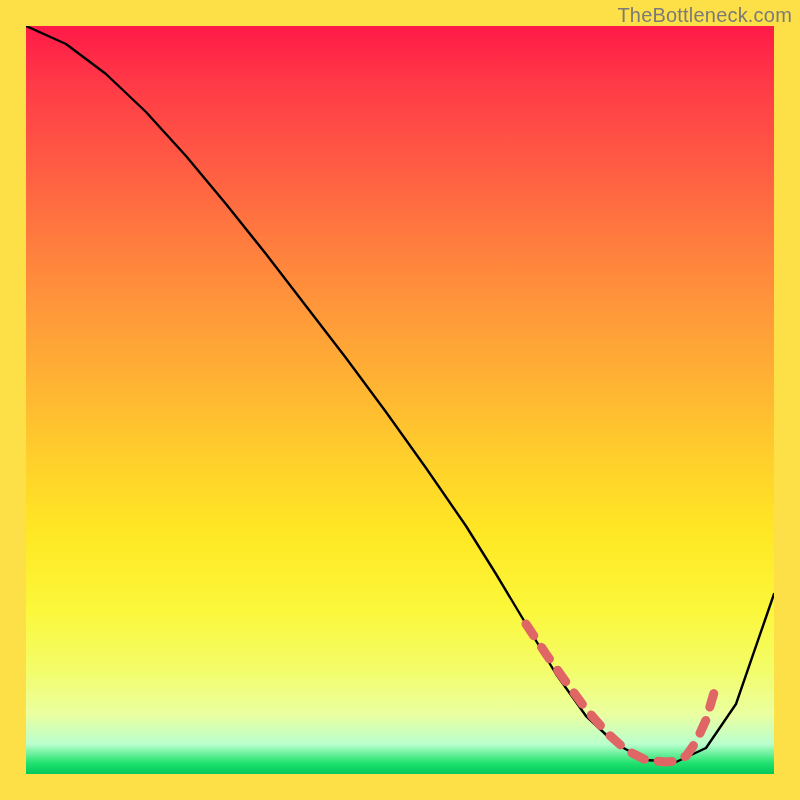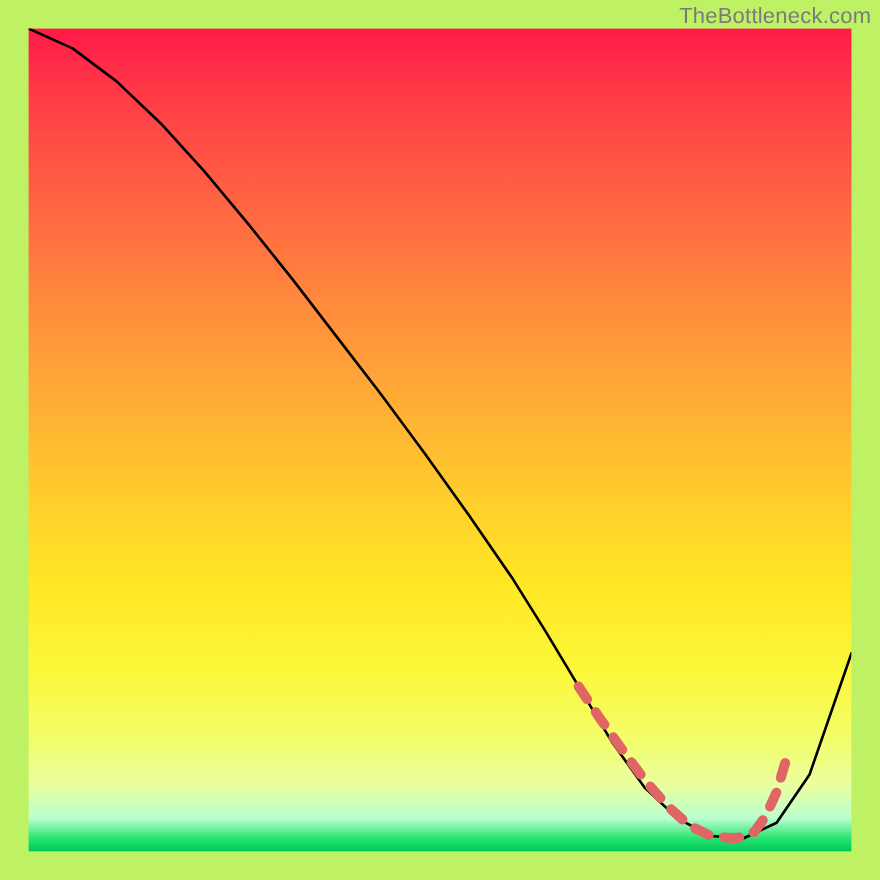--- a/index.html
+++ b/index.html
@@ -8,21 +8,21 @@
     width: 800px;
     height: 800px;
     background: #000;
     overflow: hidden;
     font-family: Arial, Helvetica, sans-serif;
   }
   .frame {
     position: relative;
     width: 800px;
     height: 800px;
-    background: #bef264;
+    background: #fde047;
     text-align: right;
   }
   .plot-area {
     position: absolute;
     left: 26px;
     top: 26px;
     width: 748px;
     height: 748px;
     background: linear-gradient(to bottom,
       #ff1a47 0%,

